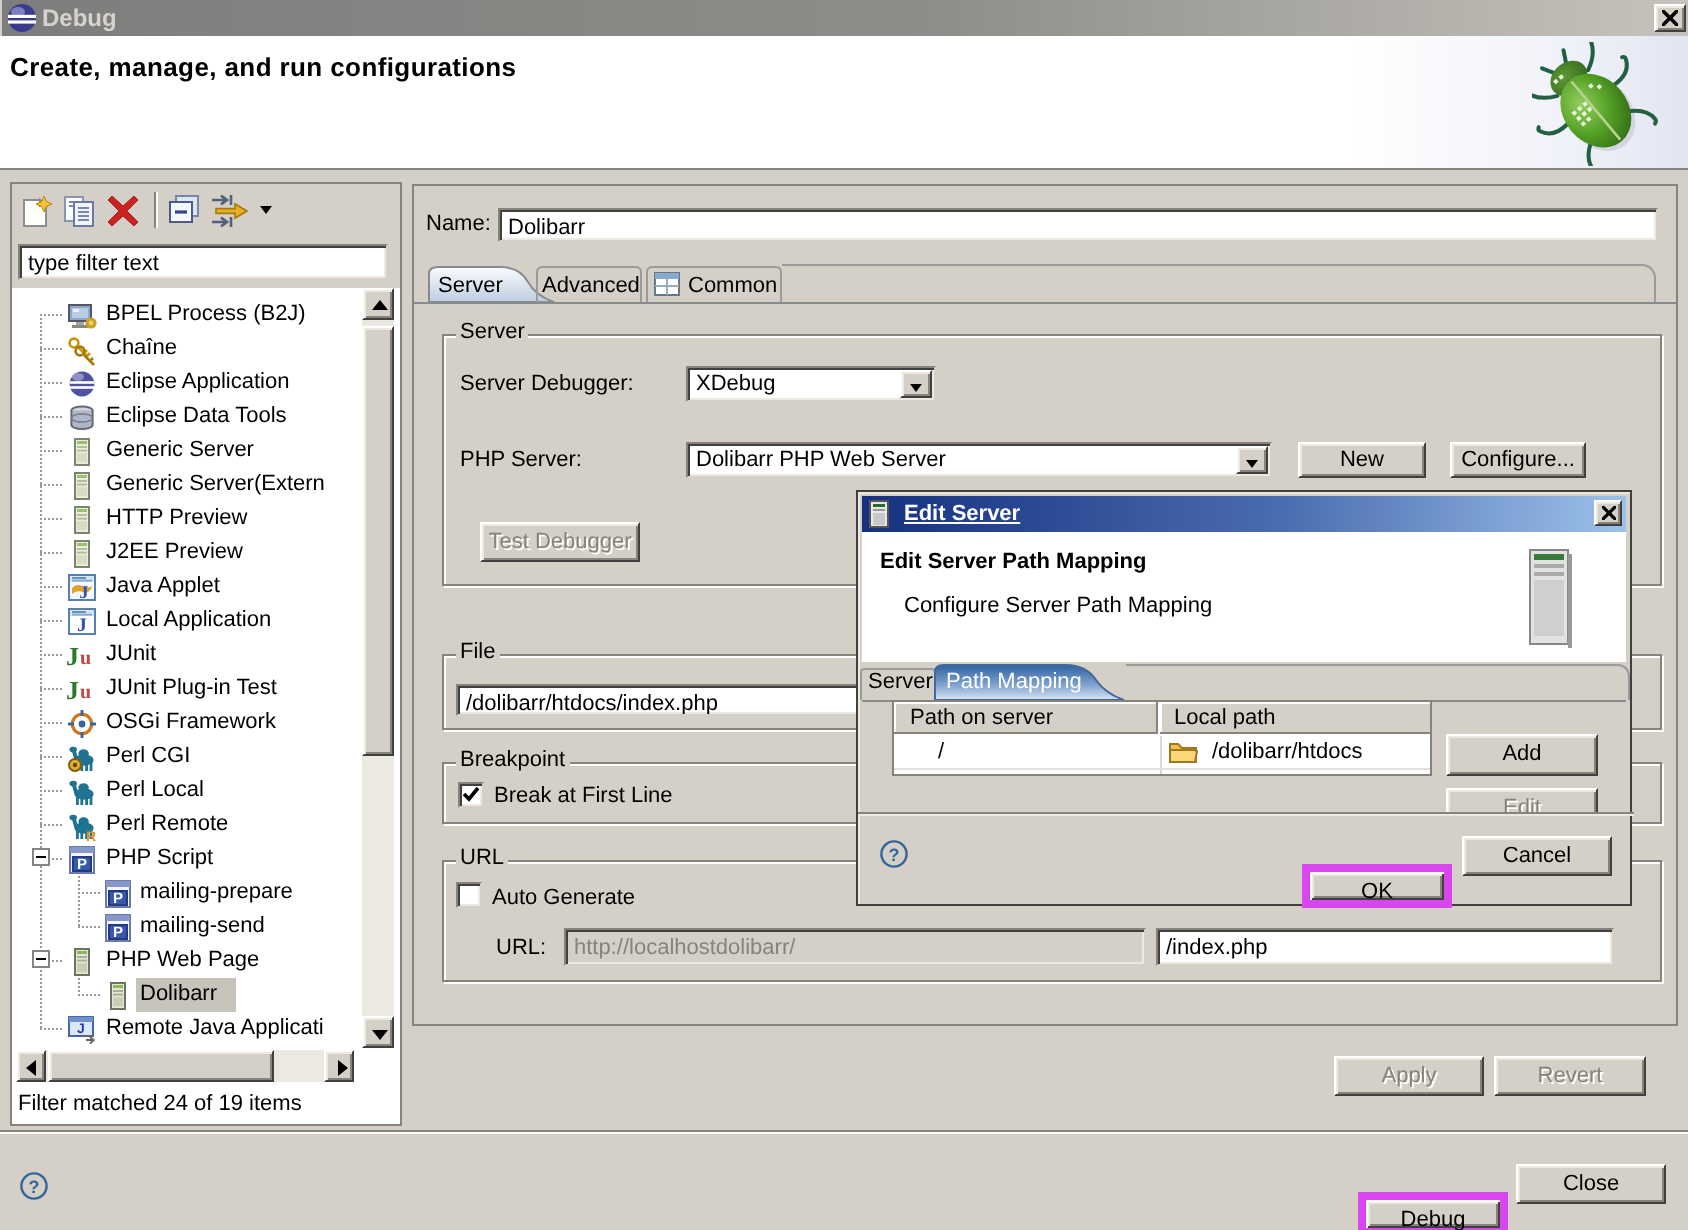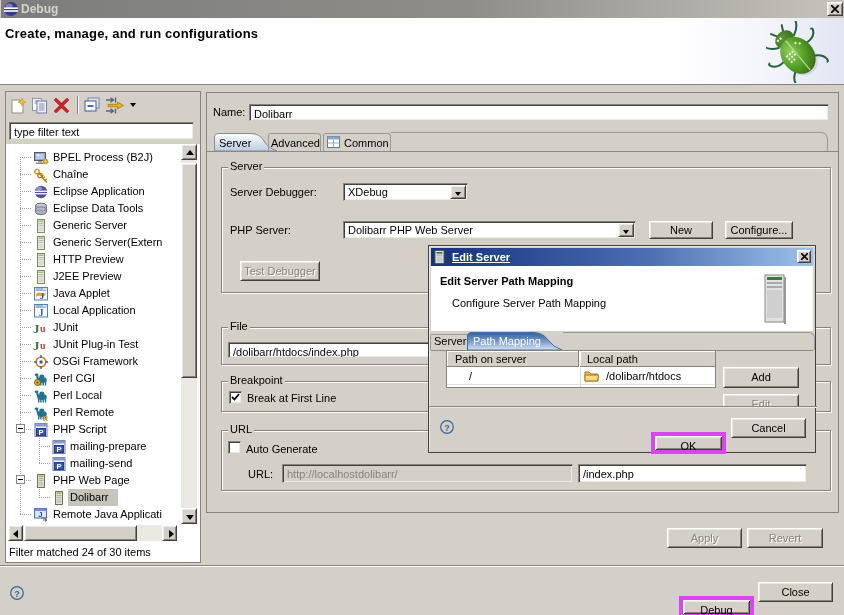--- a/index.html
+++ b/index.html
@@ -363,21 +363,21 @@
   <div class="abs" style="left:2px;top:433px;width:169px;height:16px;background:#ece9e2;">
     <div class="btn" style="left:0;top:0;width:15px;height:16px;">
         <div class="abs" style="left:4px;top:4px;width:0;height:0;border-top:4px solid transparent;border-bottom:4px solid transparent;border-right:5px solid #000;"></div>
       </div>
     <div class="btn" style="left:154px;top:0;width:15px;height:16px;">
         <div class="abs" style="left:6px;top:4px;width:0;height:0;border-top:4px solid transparent;border-bottom:4px solid transparent;border-left:5px solid #000;"></div>
       </div>
     <div class="btn" style="left:16px;top:0;width:113px;height:16px;"></div>
   </div>
 </div>
-<div class="lbl" style="left:9px;top:546px;">Filter matched 24 of 30 items</div>
+<div class="lbl" style="left:9px;top:546px;">Filter matched 24 of 19 items</div>
 
 <div class="abs" id="rightpanel" style="left:206px;top:92px;width:633px;height:421px;border:1px solid #87837b;">
   <span class="lbl" style="left:6px;top:13px;">Name:</span>
   <div class="field" style="left:42px;top:11px;width:580px;height:17px;">Dolibarr</div>
 
   <svg class="abs" style="left:7px;top:40px" width="64" height="18" viewBox="0 0 64 18">
     <defs>
         <linearGradient id="tg1" x1="0" y1="0" x2="0" y2="1">
           <stop offset="0" stop-color="#fbfcfd"></stop>
           <stop offset="1" stop-color="#becde0"></stop>

